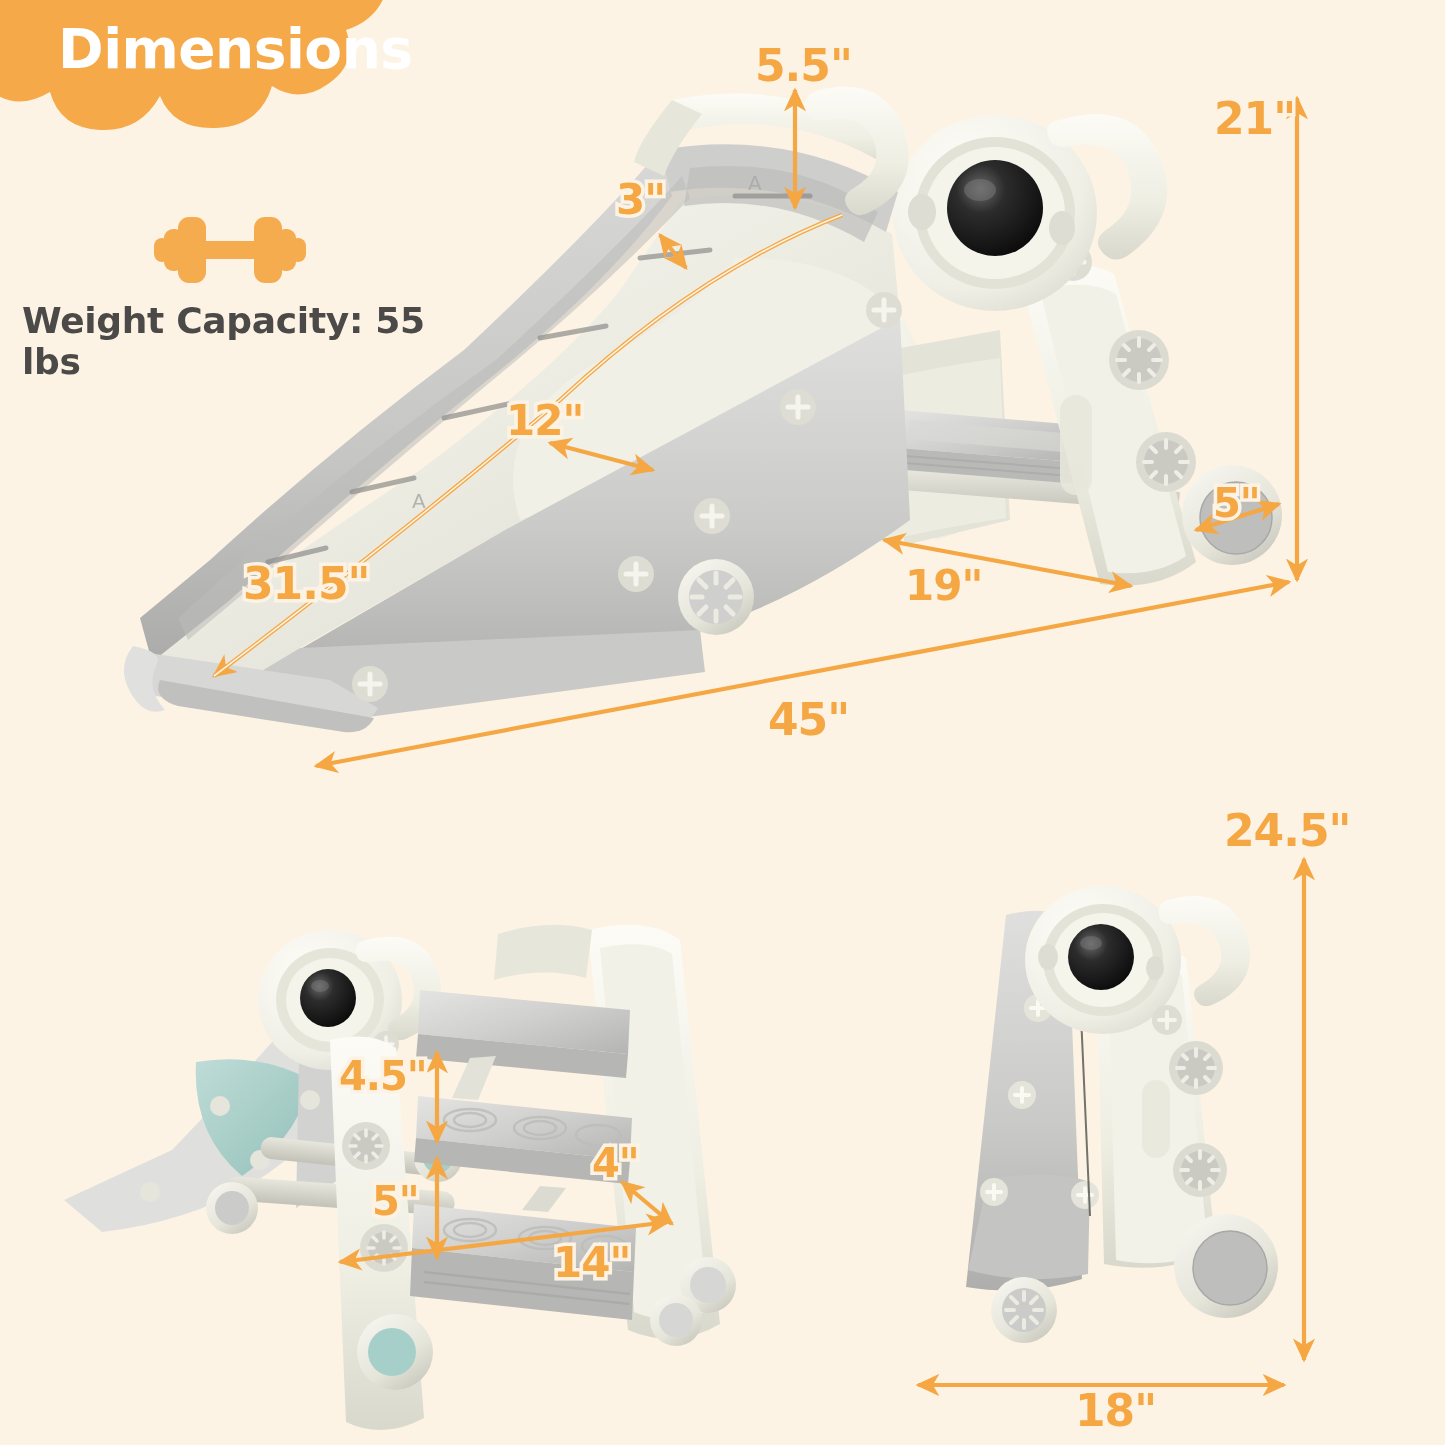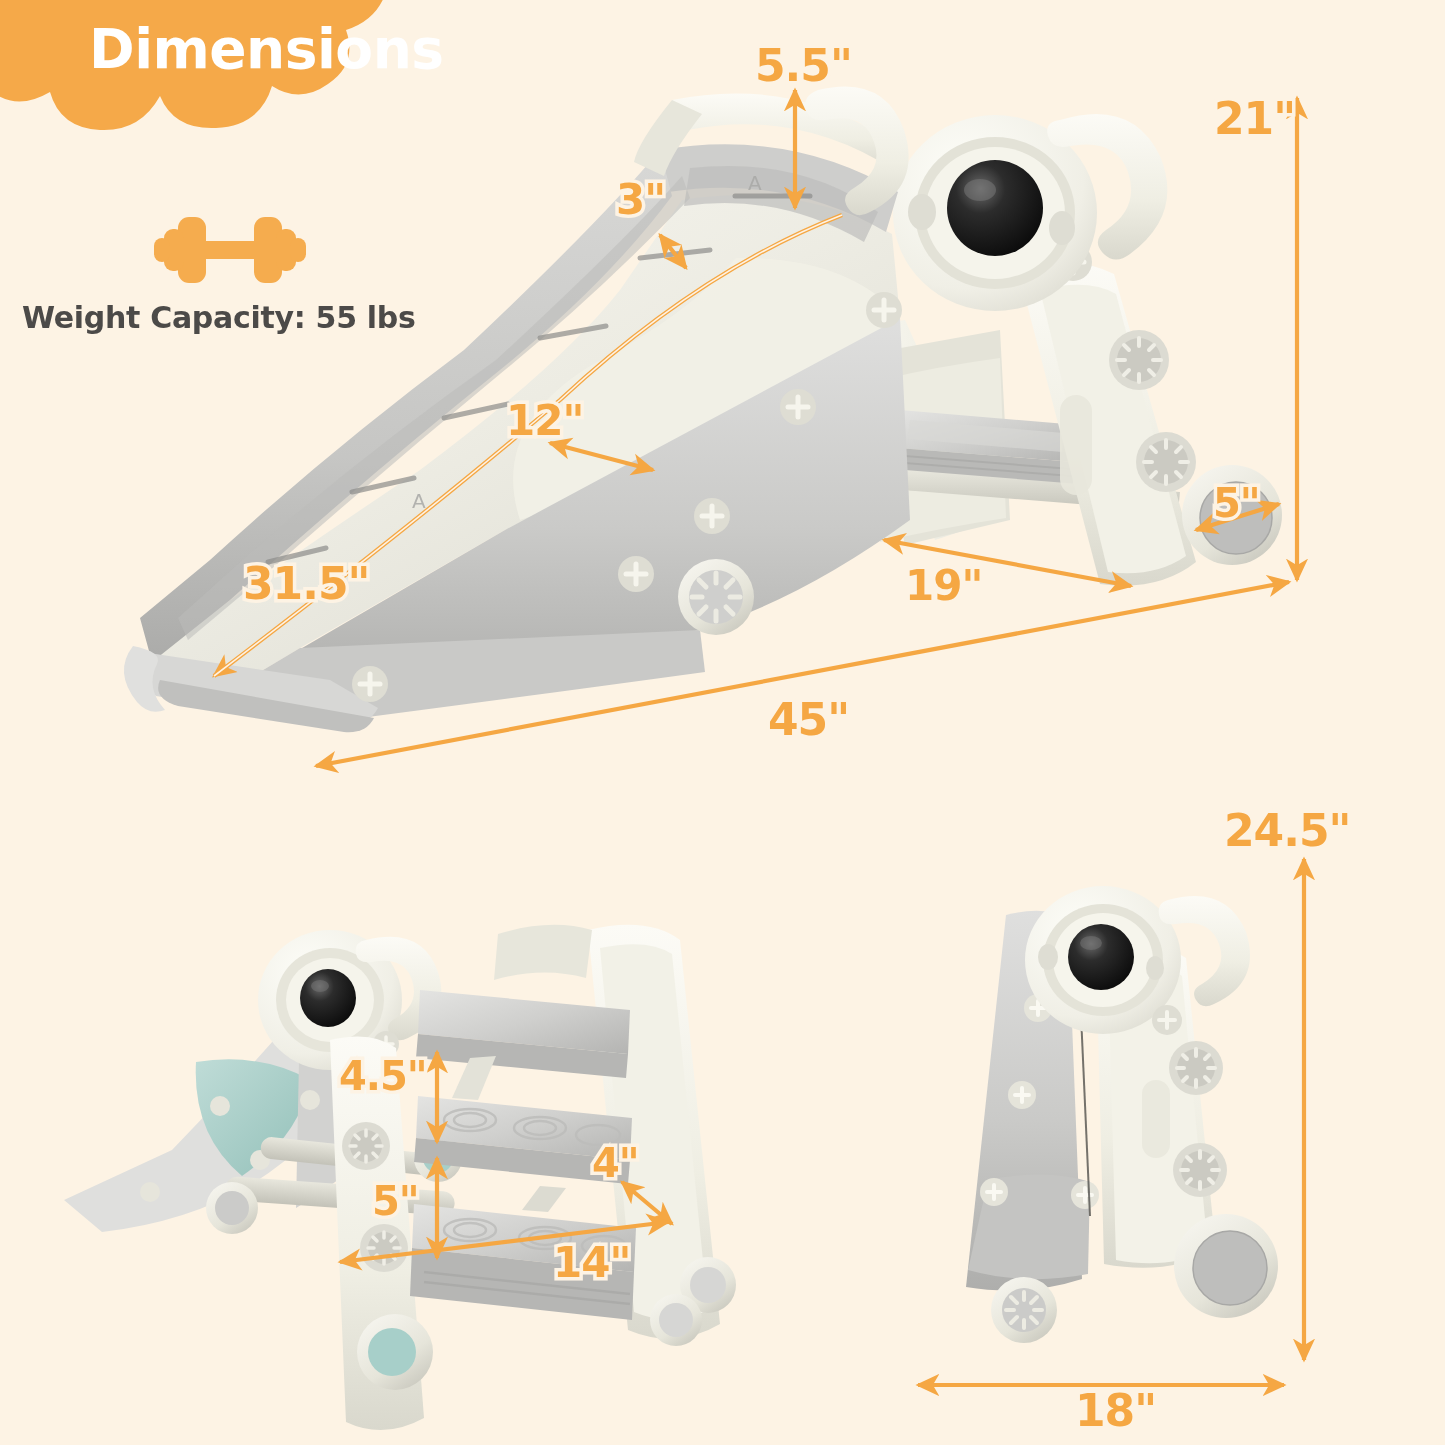--- a/index.html
+++ b/index.html
@@ -14,28 +14,27 @@
   svg.layer { position:absolute; left:0; top:0; width:1445px; height:1445px; overflow:visible; }
 
   
   #cloud-badge { position:absolute; left:-40px; top:-46px; width:460px; height:230px; }
   #cloud-title {
     position:absolute; left:58px; top:22px; width:340px;
     color:#FFFFFF; font-size:55px; font-weight:bold;
     letter-spacing:-0.5px; line-height:1;
     font-family:"DejaVu Sans", sans-serif;
     text-align:center;
-    margin-left:31px;
   }
 
   
   #dumbbell-icon { position:absolute; left:150px; top:205px; width:160px; height:90px; }
   #weight-capacity-text {
     position:absolute; left:22px; top:300px; width:470px;
-    color:#4C4A48; font-size:30px; font-weight:bold;
+    color:#4C4A48; font-size:36px; font-weight:bold;
     font-family:"DejaVu Sans", sans-serif;
     letter-spacing:-0.3px;
   }
 
   
   .dim-label {
     position:absolute;
     color:#F5A743;
     font-weight:bold;
     font-family:"DejaVu Sans", sans-serif;

